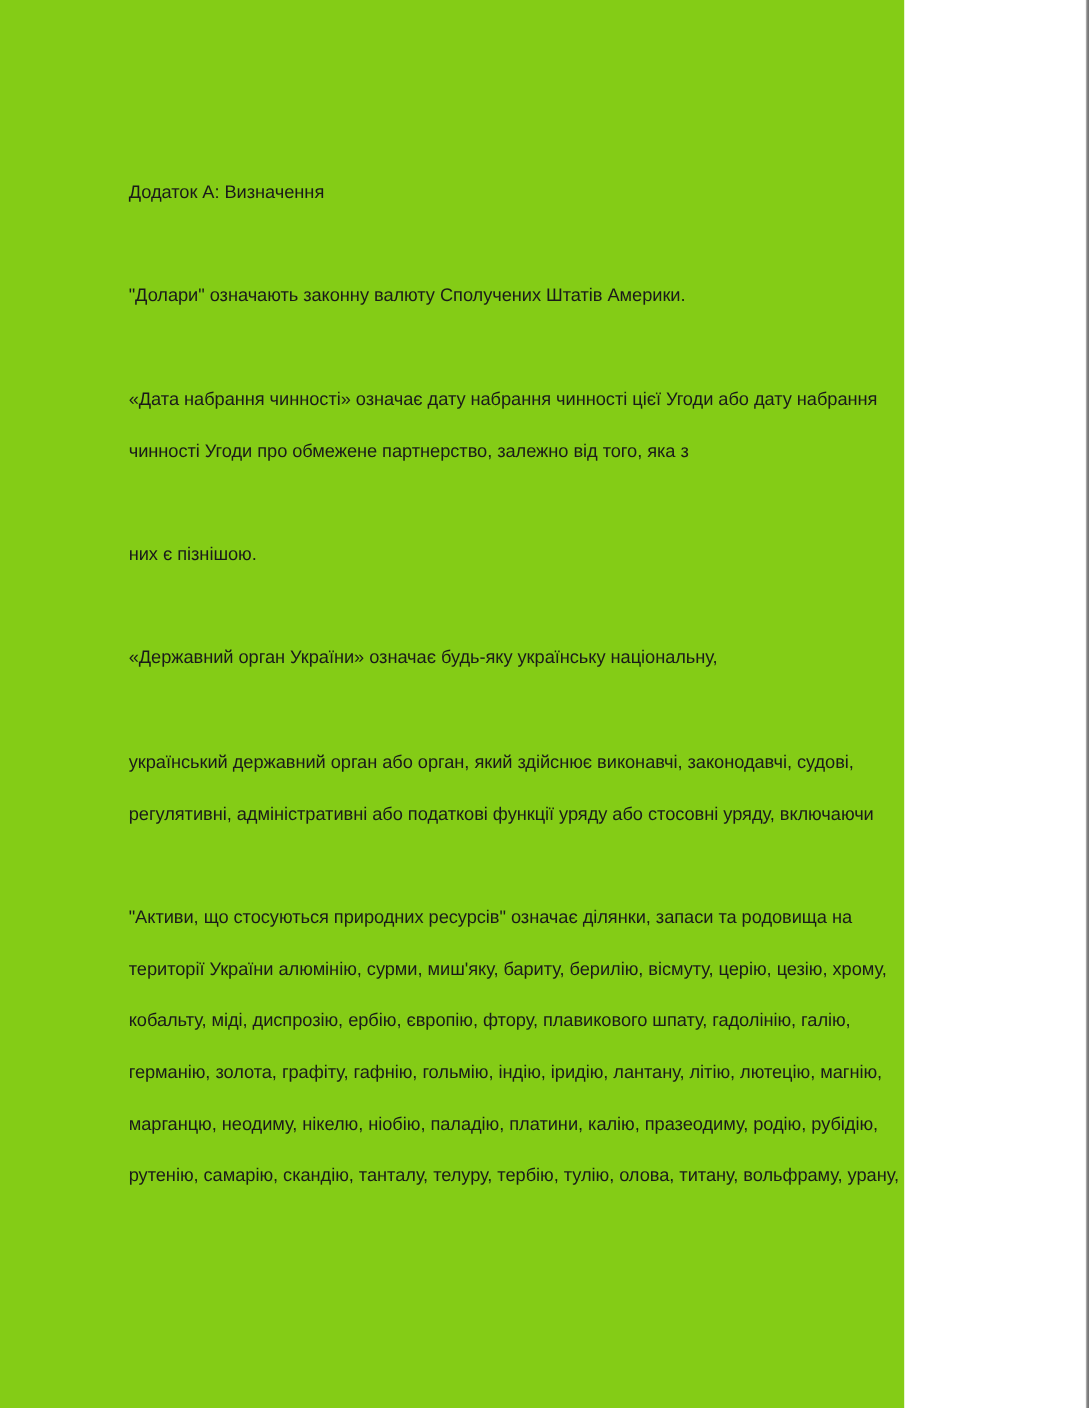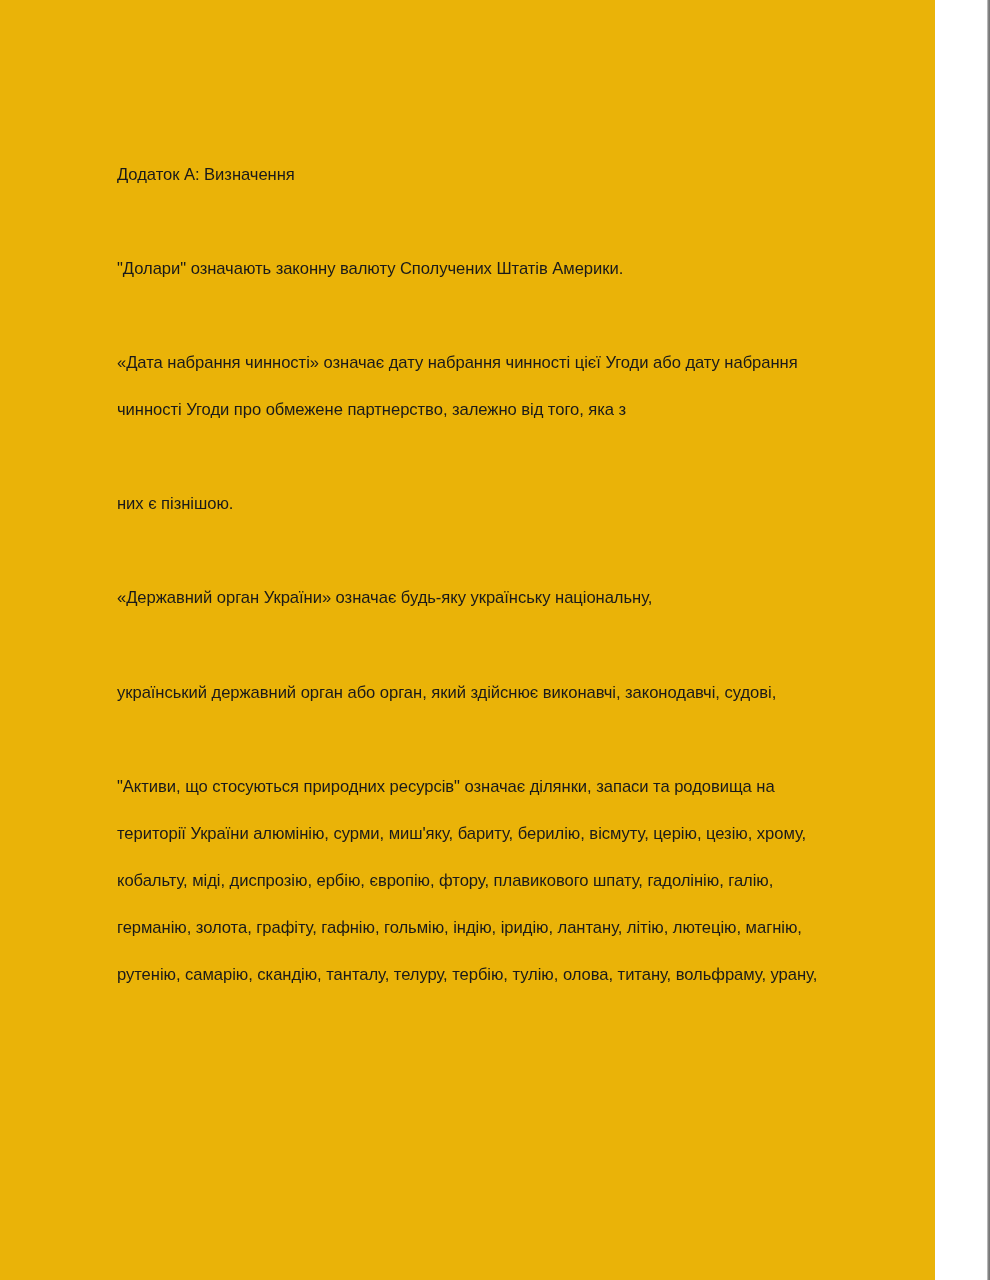--- a/index.html
+++ b/index.html
@@ -12,23 +12,23 @@
     height: 1280px;
     position: relative;
     overflow: hidden;
     font-family: "Liberation Sans", "DejaVu Sans", sans-serif;
     color: #1a1a1a;
   }
   .page {
     position: absolute;
     left: 0;
     top: 0;
-    width: 935px;
+    width: 822px;
     height: 1280px;
-    background: #eab308;
+    background: #84cc16;
   }
   .edge-line {
     position: absolute;
     right: 0;
     top: 0;
     width: 3px;
     height: 1280px;
     background: linear-gradient(to right, #d8d8d8 0, #8a8a8a 40%, #6f6f6f 100%);
   }
   .content {
@@ -71,28 +71,30 @@
     <p class="para">
       <span class="line">них є пізнішою.</span>
     </p>
 
     <p class="para">
       <span class="line">«Державний орган України» означає будь-яку українську національну,</span>
     </p>
 
     <p class="para">
       <span class="line">український державний орган або орган, який здійснює виконавчі, законодавчі, судові,</span>
+      <span class="line">регулятивні, адміністративні або податкові функції уряду або стосовні уряду, включаючи</span>
     </p>
 
 
     <p class="para">
       <span class="line">"Активи, що стосуються природних ресурсів" означає ділянки, запаси та родовища на</span>
       <span class="line">території України алюмінію, сурми, миш'яку, бариту, берилію, вісмуту, церію, цезію, хрому,</span>
       <span class="line">кобальту, міді, диспрозію, ербію, європію, фтору, плавикового шпату, гадолінію, галію,</span>
       <span class="line">германію, золота, графіту, гафнію, гольмію, індію, іридію, лантану, літію, лютецію, магнію,</span>
+      <span class="line">марганцю, неодиму, нікелю, ніобію, паладію, платини, калію, празеодиму, родію, рубідію,</span>
       <span class="line">рутенію, самарію, скандію, танталу, телуру, тербію, тулію, олова, титану, вольфраму, урану,</span>
       
       
     </p>
 
   </div>
 </div>
 <div class="edge-line"></div>
 
 </body></html>

